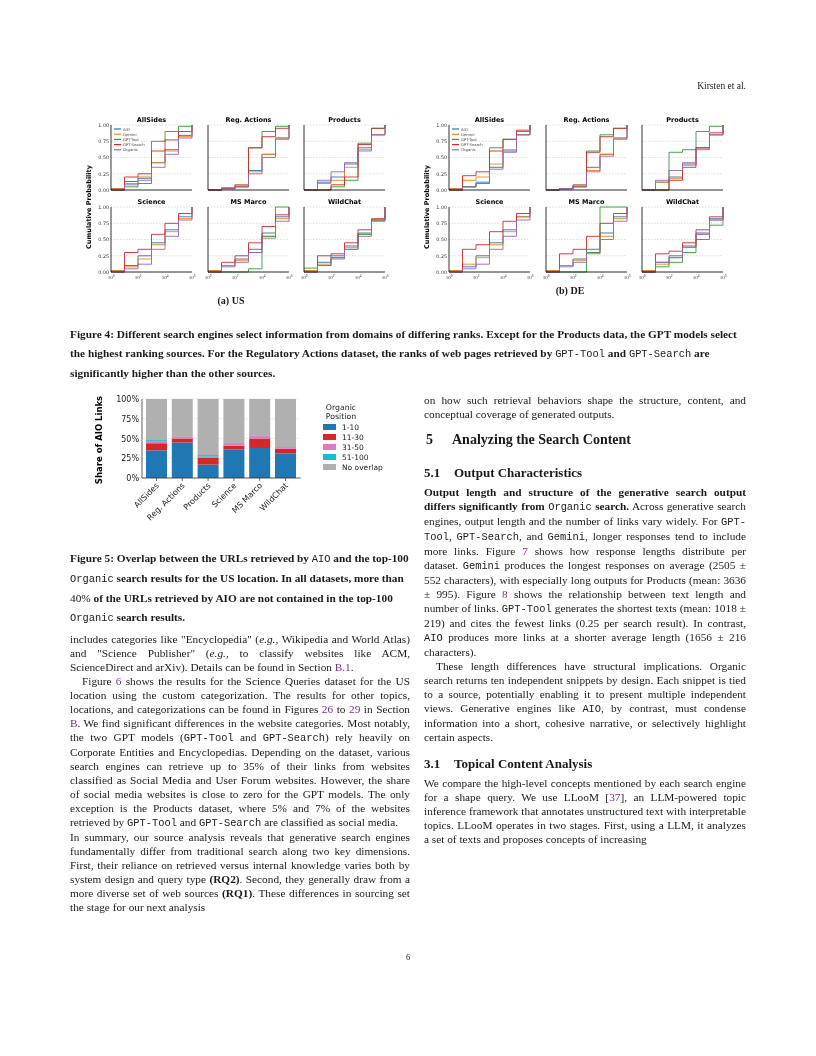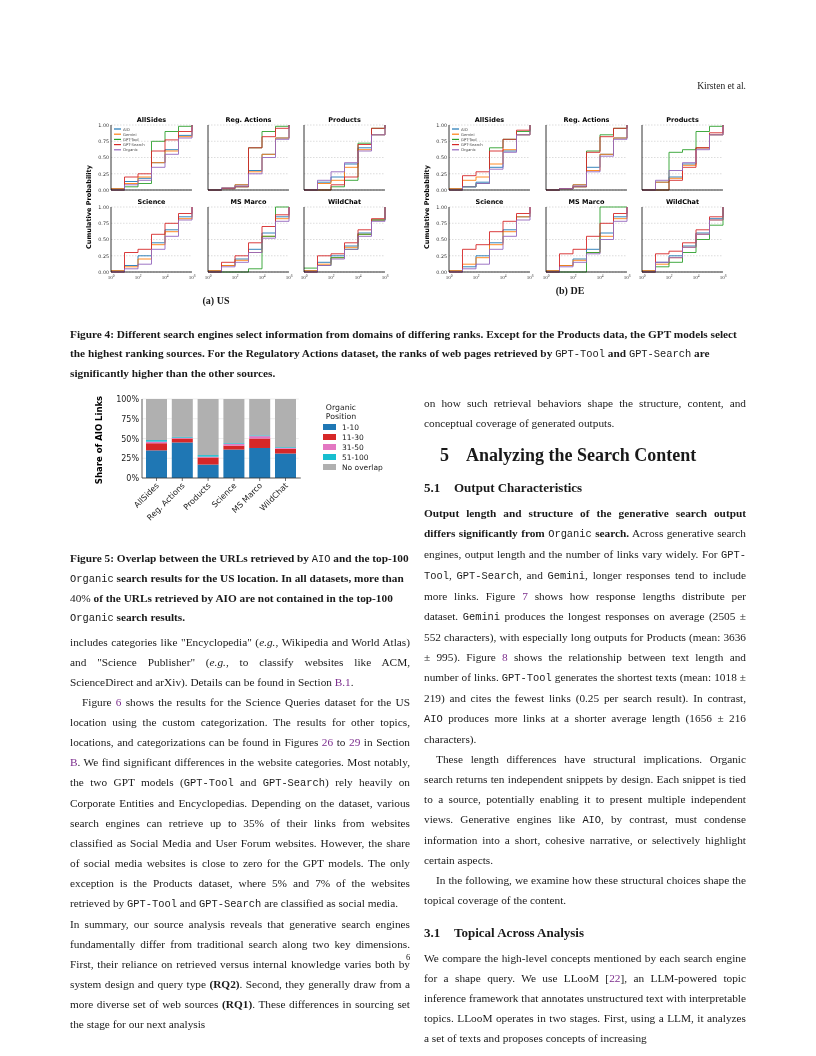--- a/index.html
+++ b/index.html
@@ -4,25 +4,25 @@
 <style>
   html,body{margin:0;padding:0;background:#fff;}
   body{width:816px;height:1056px;position:relative;overflow:hidden;font-family:"Liberation Serif","DejaVu Serif",serif;color:#1a1a1a;}
   .abs{position:absolute;}
   .header-right{right:70px;top:81px;font-size:9.5px;}
   .fig4{left:80px;top:110px;width:670px;height:210px;}
   .fig4 svg{position:absolute;left:0;top:0;}
   .subcap{font-family:"Liberation Serif",serif;font-size:10px;font-weight:bold;text-align:center;width:80px;}
   .caption{font-size:11.3px;font-weight:bold;line-height:19px;}
   .mono{font-family:"Liberation Mono","DejaVu Sans Mono",monospace;font-weight:normal;font-size:10.4px;}
-  .col{font-size:11.3px;line-height:20px;text-align:justify;}
+  .col{font-size:11.3px;line-height:14px;text-align:justify;}
   .col p{margin:0;}
   .col .ind{text-indent:12px;}
   .ref{color:#7b2c8c;}
-  h2{margin:16px;font-size:18px;font-weight:bold;}
+  h2{margin:2px;font-size:14px;font-weight:bold;}
   h3{margin:0;font-size:13px;font-weight:bold;}
   .h-num{display:inline-block;width:26px;}
   .h3-num{display:inline-block;width:30px;}
   .pagenum{left:0;width:816px;text-align:center;top:952px;font-size:8.5px;}
   .fig5 svg{position:absolute;left:0;top:0;}
 </style>
 </head>
 <body>
 
 <div class="abs header-right">Kirsten et al.</div>
@@ -271,21 +271,21 @@
           <polyline points="562.0,162.0 575.5,162.0 575.5,152.3 589.0,152.3 589.0,147.7 602.5,147.7 602.5,137.3 616.0,137.3 616.0,124.3 629.5,124.3 629.5,110.0 643.0,110.0 643.0,97.0" fill="none" stroke="#9467bd" stroke-width="0.9"></polyline>
           <line x1="562" x2="562" y1="97" y2="162" stroke="#000" stroke-width="0.8"></line>
           <line x1="562" x2="643" y1="162" y2="162" stroke="#000" stroke-width="0.8"></line>
           <text x="562" y="169" font-size="5" font-family="Liberation Serif, serif" text-anchor="middle" fill="#333">10<tspan dy="-2" font-size="3.5">0</tspan></text>
           <text x="589" y="169" font-size="5" font-family="Liberation Serif, serif" text-anchor="middle" fill="#333">10<tspan dy="-2" font-size="3.5">2</tspan></text>
           <text x="616" y="169" font-size="5" font-family="Liberation Serif, serif" text-anchor="middle" fill="#333">10<tspan dy="-2" font-size="3.5">4</tspan></text>
           <text x="643" y="169" font-size="5" font-family="Liberation Serif, serif" text-anchor="middle" fill="#333">10<tspan dy="-2" font-size="3.5">6</tspan></text>
         </g>
       </g>
     </svg>
-  <div class="abs subcap" style="left:96px;top:185px;">(a) US</div>
+  <div class="abs subcap" style="left:111px;top:185px;">(a) US</div>
   <div class="abs subcap" style="left:450px;top:175px;">(b) DE</div>
 </div>
 
 <div class="abs caption" style="left:70px;top:325px;width:678px;">
   <span>Figure 4: </span><span>Different search engines select information from domains of differing ranks. Except for the Products data, the GPT models select the highest ranking sources. For the Regulatory Actions dataset, the ranks of web pages retrieved by </span><span class="mono">GPT-Tool</span><span> and </span><span class="mono">GPT-Search</span><span> are significantly higher than the other sources.</span>
 </div>
 
 <div class="abs fig5" style="left:80px;top:385px;width:330px;height:150px;">
   <svg id="fig5svg" width="330" height="150">
       <text x="22" y="55" font-size="8.5" font-family="DejaVu Sans, sans-serif" font-weight="bold" text-anchor="middle" transform="rotate(-90 22 55)" fill="#000">Share of AIO Links</text>
@@ -364,21 +364,20 @@
 
 <div class="abs col" style="left:70px;top:632px;width:340px;">
   <p><span>includes categories like "Encyclopedia" (</span><i>e.g.</i><span>, Wikipedia and World Atlas) and "Science Publisher" (</span><i>e.g.</i><span>, to classify websites like ACM, ScienceDirect and arXiv). Details can be found in Section </span><span class="ref">B.1</span><span>.</span></p>
   <p class="ind"><span>Figure </span><span class="ref">6</span><span> shows the results for the Science Queries dataset for the US location using the custom categorization. The results for other topics, locations, and categorizations can be found in Figures </span><span class="ref">26</span><span> to </span><span class="ref">29</span><span> in Section </span><span class="ref">B</span><span>. We find significant differences in the website categories. Most notably, the two GPT models (</span><span class="mono">GPT-Tool</span><span> and </span><span class="mono">GPT-Search</span><span>) rely heavily on Corporate Entities and Encyclopedias. Depending on the dataset, various search engines can retrieve up to 35% of their links from websites classified as Social Media and User Forum websites. However, the share of social media websites is close to zero for the GPT models. The only exception is the Products dataset, where 5% and 7% of the websites retrieved by </span><span class="mono">GPT-Tool</span><span> and </span><span class="mono">GPT-Search</span><span> are classified as social media.</span></p>
   <p><span>In summary, our source analysis reveals that generative search engines fundamentally differ from traditional search along two key dimensions. First, their reliance on retrieved versus internal knowledge varies both by system design and query type </span><b>(RQ2)</b><span>. Second, they generally draw from a more diverse set of web sources </span><b>(RQ1)</b><span>. These differences in sourcing set the stage for our next analysis</span></p>
 </div>
 
 <div class="abs col" style="left:424px;top:393px;width:322px;">
   <p>on how such retrieval behaviors shape the structure, content, and conceptual coverage of generated outputs.</p>
   <h2 style="margin-top:12px;margin-bottom:5px;"><span class="h-num">5</span><span>Analyzing the Search Content</span></h2>
-  <h3 style="margin-top:13px;margin-bottom:5px;"><span class="h3-num">5.1</span><span>Output Characteristics</span></h3>
+  <h3 style="margin-top:19px;margin-bottom:5px;"><span class="h3-num">5.1</span><span>Output Characteristics</span></h3>
   <p><b>Output length and structure of the generative search output differs significantly from </b><span class="mono" style="font-weight:normal">Organic</span><b> search.</b><span> Across generative search engines, output length and the number of links vary widely. For </span><span class="mono">GPT-Tool</span><span>, </span><span class="mono">GPT-Search</span><span>, and </span><span class="mono">Gemini</span><span>, longer responses tend to include more links. Figure </span><span class="ref">7</span><span> shows how response lengths distribute per dataset. </span><span class="mono">Gemini</span><span> produces the longest responses on average (2505 ± 552 characters), with especially long outputs for Products (mean: 3636 ± 995). Figure </span><span class="ref">8</span><span> shows the relationship between text length and number of links. </span><span class="mono">GPT-Tool</span><span> generates the shortest texts (mean: 1018 ± 219) and cites the fewest links (0.25 per search result). In contrast, </span><span class="mono">AIO</span><span> produces more links at a shorter average length (1656 ± 216 characters).</span></p>
   <p class="ind"><span>These length differences have structural implications. Organic search returns ten independent snippets by design. Each snippet is tied to a source, potentially enabling it to present multiple independent views. Generative engines like </span><span class="mono">AIO</span><span>, by contrast, must condense information into a short, cohesive narrative, or selectively highlight certain aspects.</span></p>
-  <p class="ind">In the following, we examine how these structural choices shape the topical coverage of the content.</p>
-  <h3 style="margin-top:13px;margin-bottom:5px;"><span class="h3-num">3.1</span><span>Topical Across Analysis</span></h3>
-  <p><span>We compare the high-level concepts mentioned by each search engine for a shape query. We use LLooM [</span><span class="ref">22</span><span>], an LLM-powered topic inference framework that annotates unstructured text with interpretable topics. LLooM operates in two stages. First, using a LLM, it analyzes a set of texts and proposes concepts of increasing</span></p>
+  <h3 style="margin-top:13px;margin-bottom:5px;"><span class="h3-num">3.1</span><span>Topical Content Analysis</span></h3>
+  <p><span>We compare the high-level concepts mentioned by each search engine for a shape query. We use LLooM [</span><span class="ref">37</span><span>], an LLM-powered topic inference framework that annotates unstructured text with interpretable topics. LLooM operates in two stages. First, using a LLM, it analyzes a set of texts and proposes concepts of increasing</span></p>
 </div>
 
 <div class="abs pagenum">6</div>
 
 </body></html>

